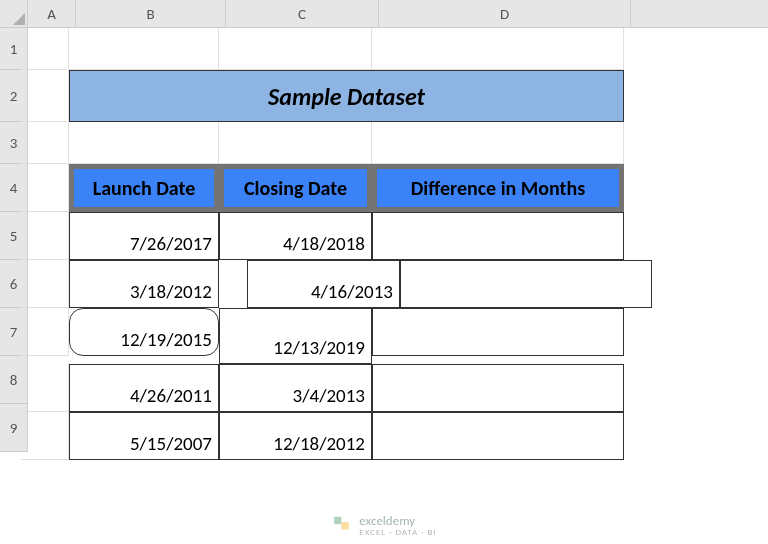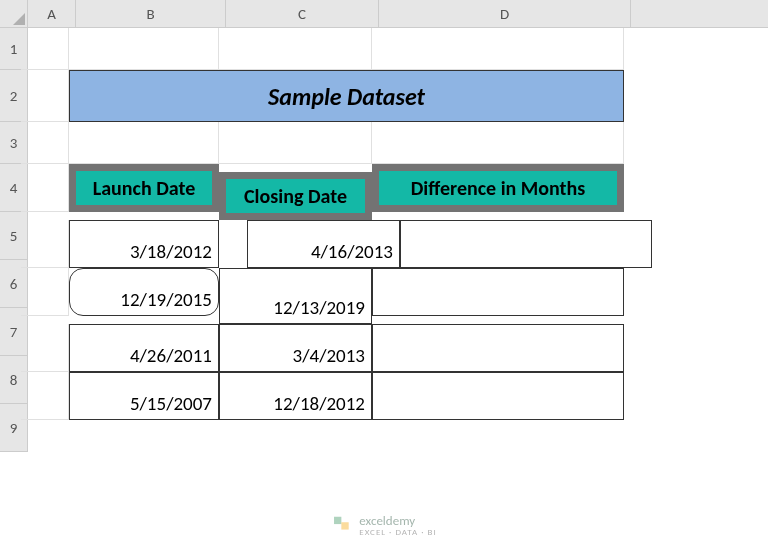--- a/index.html
+++ b/index.html
@@ -75,22 +75,22 @@
     background: #8eb4e3;
     border: 1px solid #333;
     font-size: 24px;
     font-weight: bold;
     font-style: italic;
     display: flex;
     align-items: center;
     justify-content: center;
   }
   .header-cell {
-    background: #14b8a6;
-    border: 7px solid #737373;
+    background: #3b82f6;
+    border: 5px solid #737373;
     font-size: 20px;
     font-weight: bold;
     display: flex;
     align-items: center;
     justify-content: center;
     padding: 0 4px;
   }
   .data-cell {
     border: 1px solid #333;
     font-size: 19px;
@@ -157,22 +157,28 @@
       </div>
       <div class="gridrow">
         <div class="cell" style="width: 48px; height: 42px;"></div>
         <div class="cell" style="width: 150px; height: 42px;"></div>
         <div class="cell" style="width: 153px; height: 42px;"></div>
         <div class="cell" style="width: 252px; height: 42px;"></div>
       </div>
       <div class="gridrow">
         <div class="cell" style="width: 48px; height: 48px;"></div>
         <div class="header-cell" style="width: 150px; height: 48px;">Launch Date</div>
-        <div class="header-cell" style="width: 153px; height: 48px; margin-top: 8px;">Closing Date</div>
+        <div class="header-cell" style="width: 153px; height: 48px;">Closing Date</div>
         <div class="header-cell" style="width: 252px; height: 48px;">Difference in Months</div>
+      </div>
+      <div class="gridrow">
+        <div class="cell" style="width: 48px; height: 48px;"></div>
+        <div class="data-cell" style="width: 150px; height: 48px;">7/26/2017</div>
+        <div class="data-cell" style="width: 153px; height: 48px;">4/18/2018</div>
+        <div class="data-cell empty" style="width: 252px; height: 48px;"></div>
       </div>
       <div class="gridrow">
         <div class="cell" style="width: 48px; height: 48px;"></div>
         <div class="data-cell" style="width: 150px; height: 48px;">3/18/2012</div>
         <div class="data-cell" style="width: 153px; height: 48px; margin-left: 28px;">4/16/2013</div>
         <div class="data-cell empty" style="width: 252px; height: 48px;"></div>
       </div>
       <div class="gridrow">
         <div class="cell" style="width: 48px; height: 48px;"></div>
         <div class="data-cell" style="width: 150px; height: 48px; border-radius: 14px;">12/19/2015</div>

